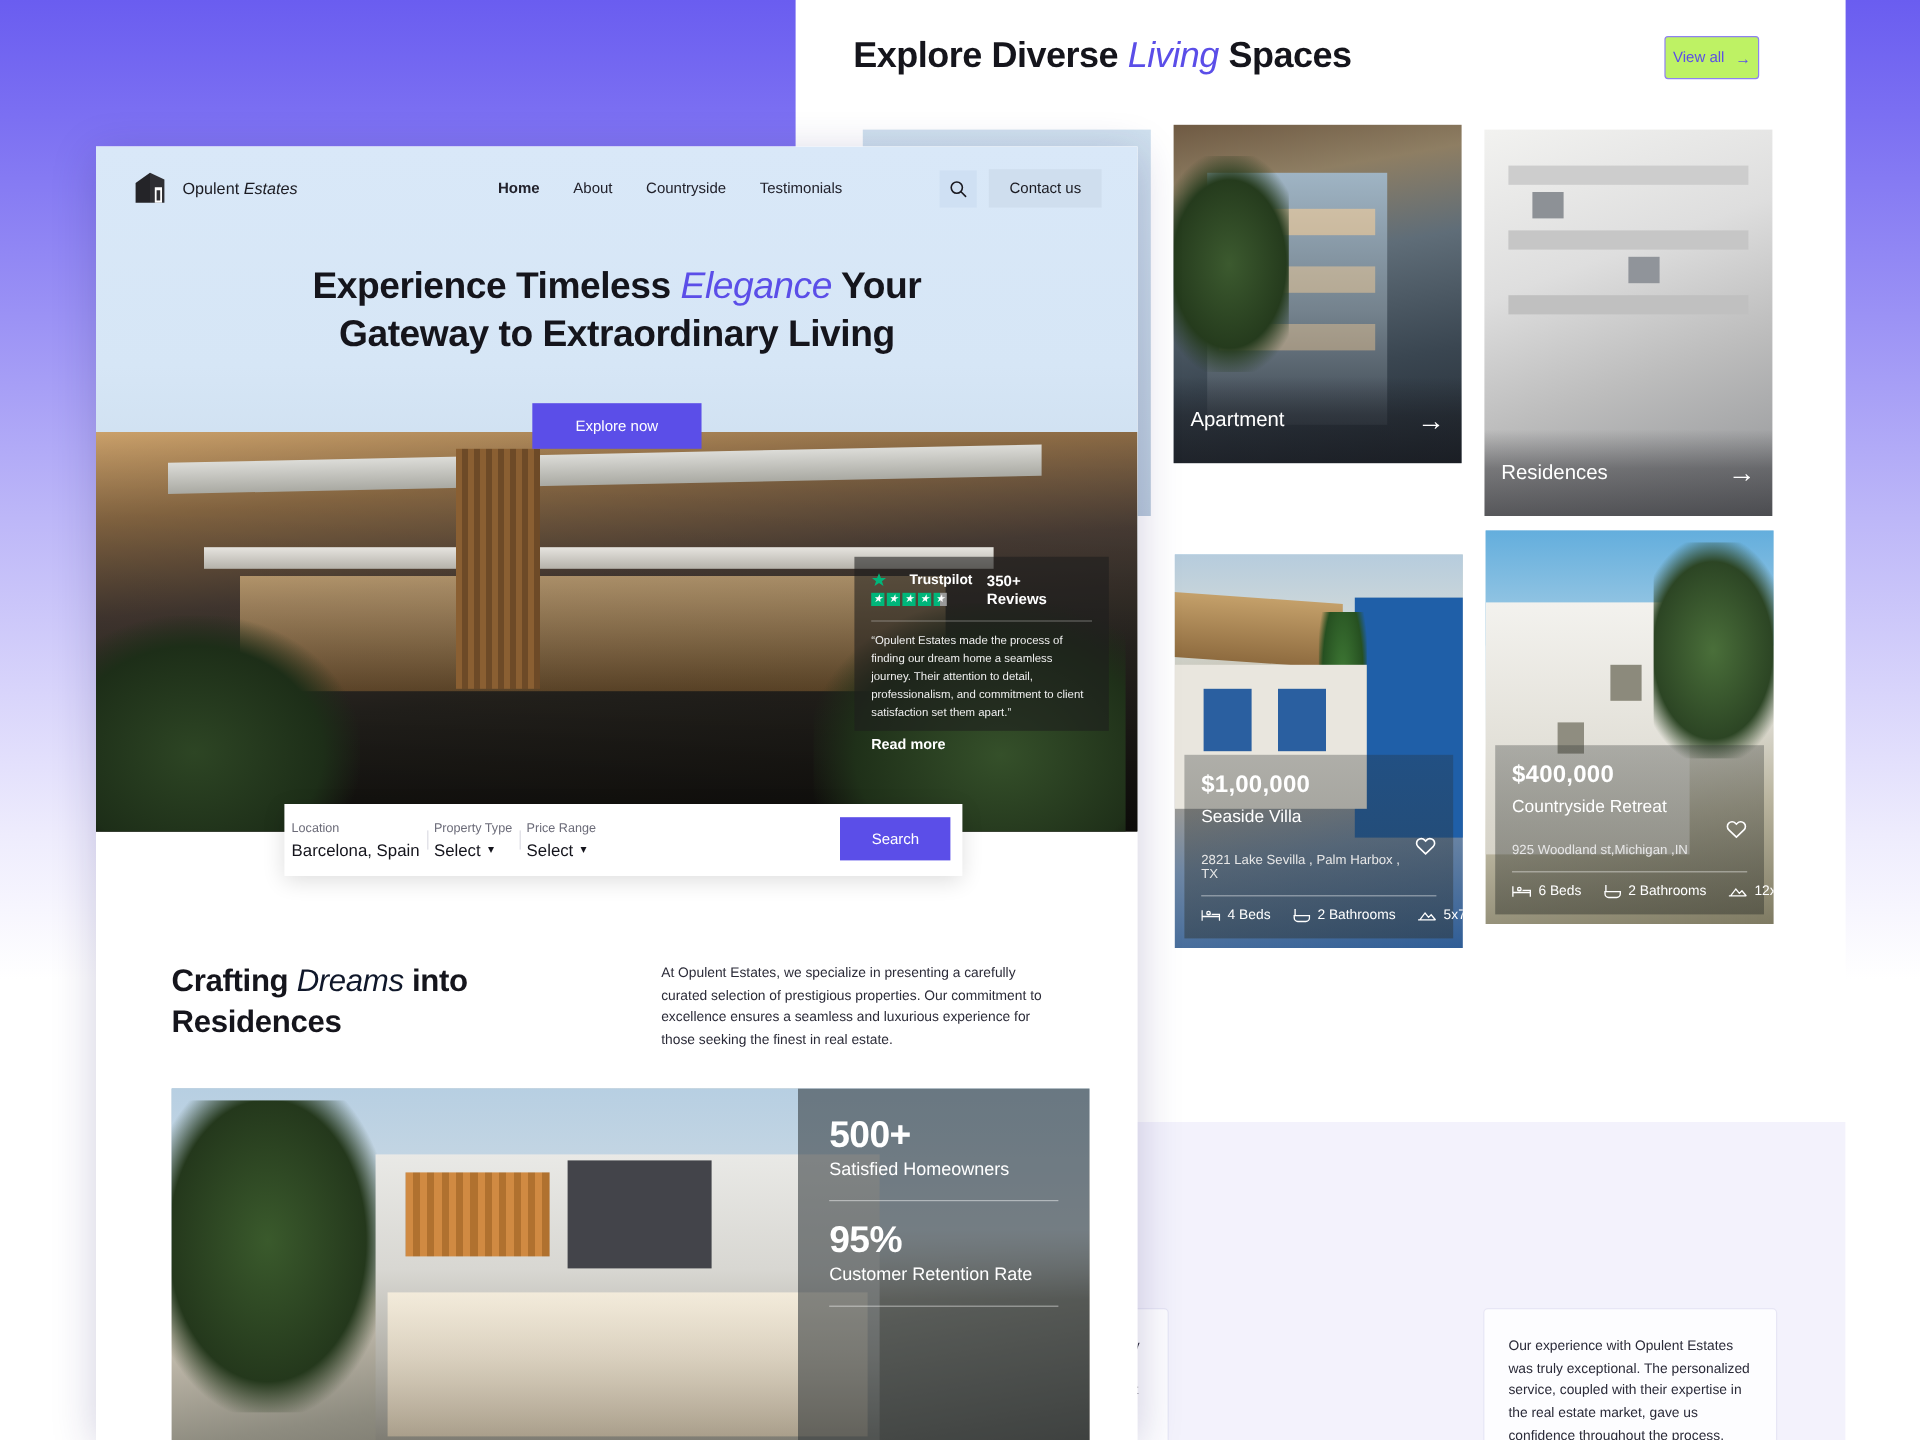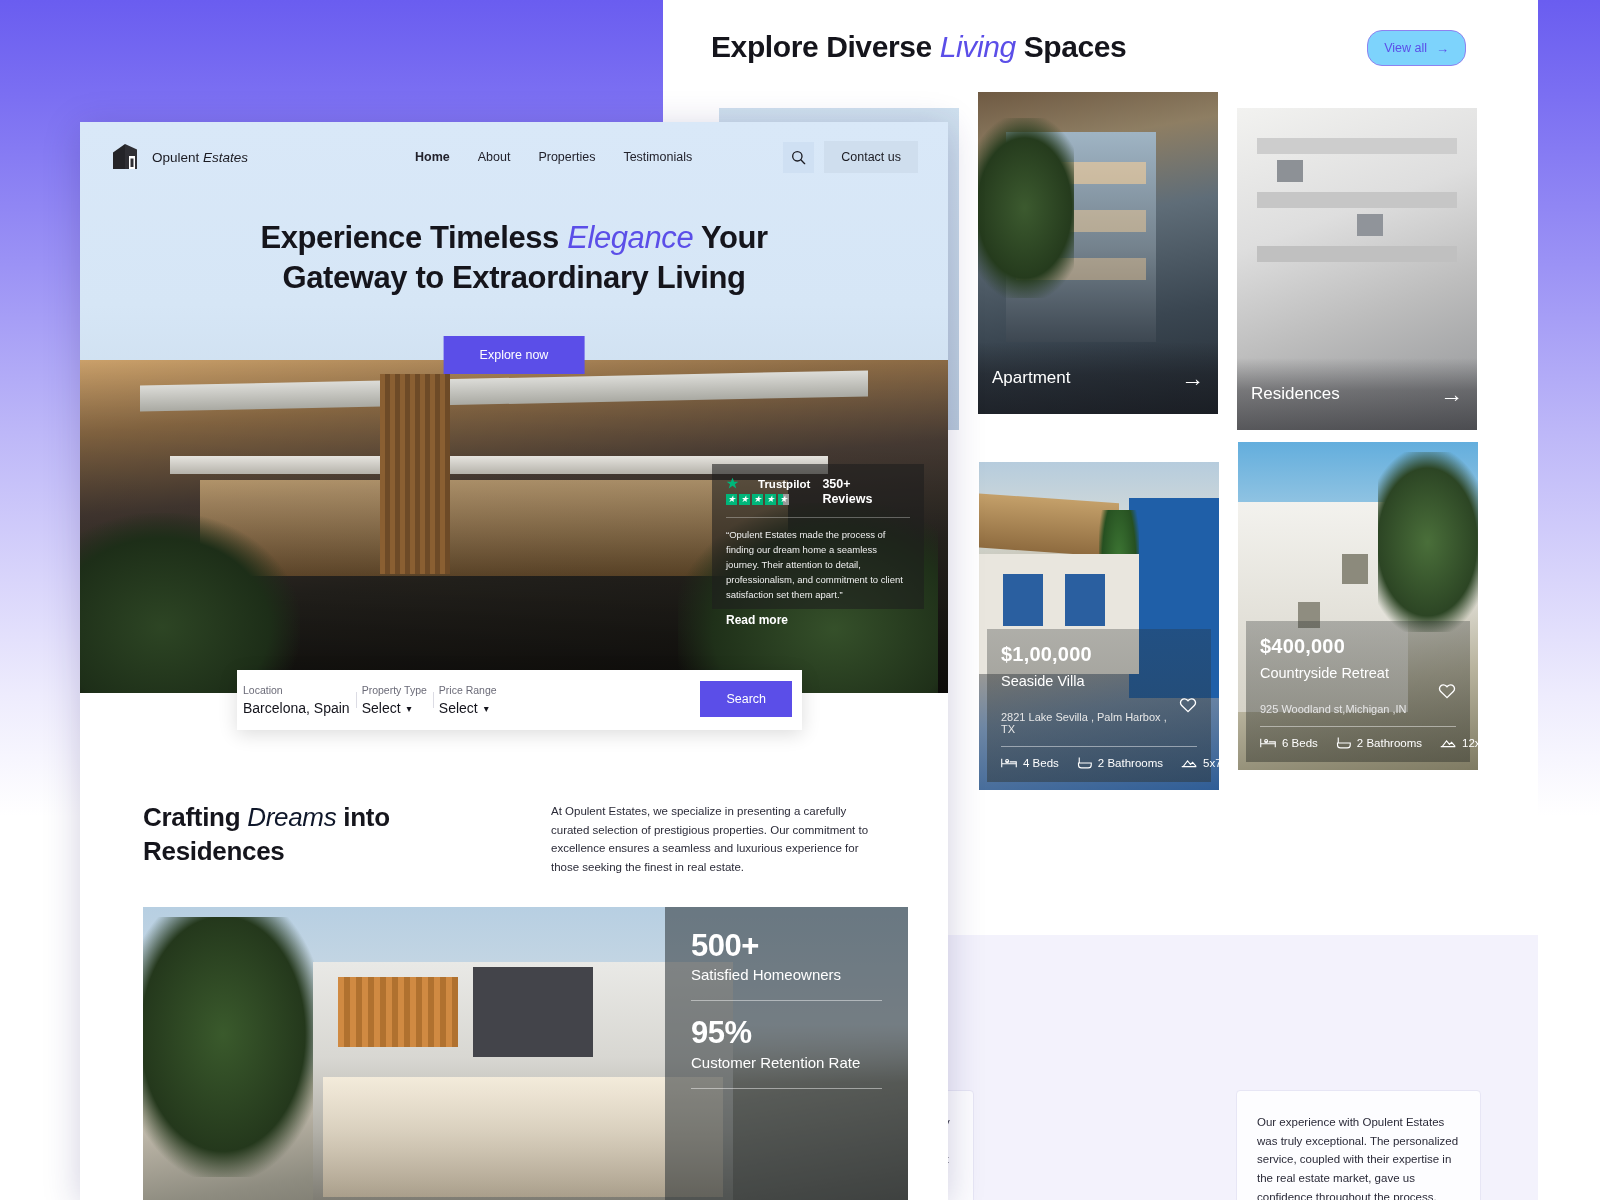--- a/index.html
+++ b/index.html
@@ -32,22 +32,22 @@
     position: absolute;
     display: flex; align-items: flex-start; justify-content: space-between;
     width: 755px; left: 48px;
   }
   .sec-title {
     font-size: 30px; font-weight: 700; color: #15151c;
     letter-spacing: -0.4px; white-space: nowrap;
   }
   .sec-title em { font-style: italic; font-weight: 400; color: #5b4ee8; }
   .viewall {
-    border: 1px solid #8e82f0; color: #5b4ee8; background: #7dd3fc;
-    font-size: 12.5px; padding: 10px 16px; border-radius: 15px;
+    border: 1px solid #8e82f0; color: #5b4ee8; background: #bef264;
+    font-size: 12.5px; padding: 10px 6px; border-radius: 3px;
     display: inline-flex; align-items: center; gap: 9px; cursor: pointer;
     white-space: nowrap;
   }
   .viewall .arr { font-size: 13px; line-height: 1; }
 
   
   .cat-card {
     position: absolute; overflow: hidden; background: #b9c6d4;
   }
   .cat-label {
@@ -247,21 +247,21 @@
   <div class="sec-head" style="top:30px;">
     <div class="sec-title"><span>Explore Diverse </span><em>Living</em><span> Spaces</span></div>
     <button class="viewall">
           <span>View all</span>
           <span class="arr">→</span>
         </button>
   </div>
 
   <div class="cat-card" style="left:56px; top:108px; width:240px; height:322px; background:linear-gradient(180deg,#cfe0ee 0%,#b9cbdc 100%);"></div>
 
-  <div class="cat-card" style="left:315px; top:92px; width:240px; height:322px;
+  <div class="cat-card" style="left:315px; top:104px; width:240px; height:282px;
        background:linear-gradient(170deg,#6f5a43 0%,#8e7e63 18%,#5f6d78 40%,#3a4651 70%,#232b33 100%);">
     <div style="position:absolute;left:28px;top:40px;width:150px;height:210px;background:linear-gradient(180deg,#9fb4c4 0%,#74828d 55%,#3d4751 100%);"></div>
     <div style="position:absolute;left:38px;top:70px;width:130px;height:22px;background:rgba(255,210,150,0.55);"></div>
     <div style="position:absolute;left:38px;top:118px;width:130px;height:22px;background:rgba(255,210,150,0.45);"></div>
     <div style="position:absolute;left:38px;top:166px;width:130px;height:22px;background:rgba(255,210,150,0.40);"></div>
     <div style="position:absolute;left:-14px;top:26px;width:110px;height:180px;background:radial-gradient(ellipse at 55% 50%,#3c5a2f 0%,#253b1d 55%,rgba(30,45,22,0) 75%);"></div>
     <div class="cat-label">
       <span>Apartment</span>
       <span class="arr">→</span>
     </div>
@@ -417,21 +417,21 @@
             <path d="M17 13h6v13h-6z" fill="#ffffff"></path>
             <path d="M18.5 15.5h3v8.5h-3z" fill="#2f2f34"></path>
           </svg>
         </span>
         <span class="brand-txt"><span>Opulent</span> <i>Estates</i></span>
       </div>
 
       <div class="nav-links">
         <a href="#" class="active">Home</a>
         <a href="#">About</a>
-        <a href="#">Properties</a>
+        <a href="#">Countryside</a>
         <a href="#">Testimonials</a>
       </div>
 
       <div class="nav-right">
         <button class="searchbtn">
           <span>
             <svg width="15" height="15" viewBox="0 0 18 18">
                 <circle cx="7.6" cy="7.6" r="5.6" fill="none" stroke="#1b1b22" stroke-width="1.6"></circle>
                 <path d="M11.8 11.8 16.4 16.4" stroke="#1b1b22" stroke-width="1.6" stroke-linecap="round"></path>
               </svg>

